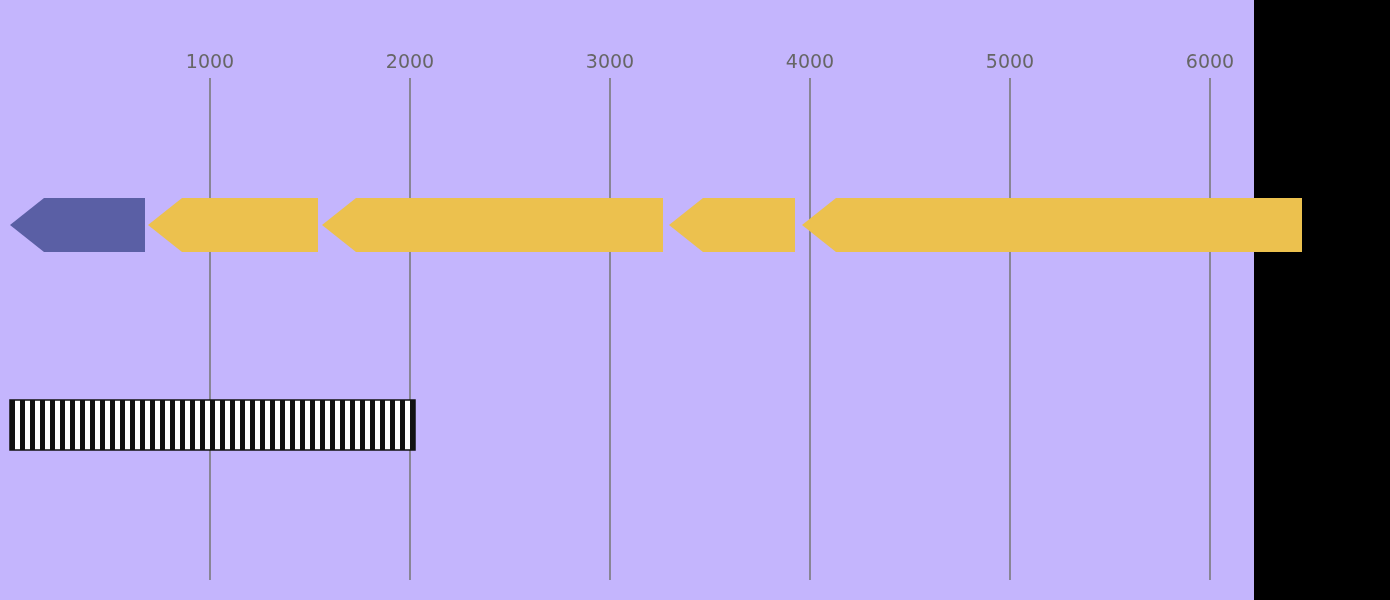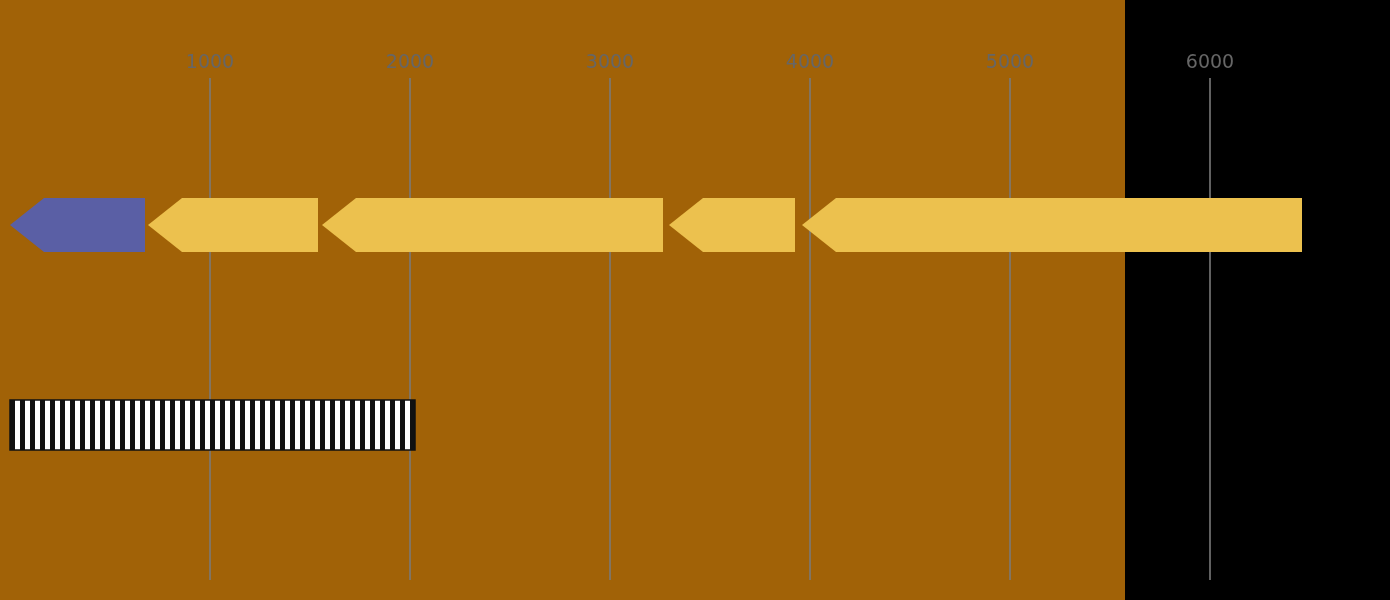--- a/index.html
+++ b/index.html
@@ -6,23 +6,23 @@
     margin: 0;
     padding: 0;
     background: #000000;
     width: 1390px;
     height: 600px;
     overflow: hidden;
     font-family: "DejaVu Sans", "Liberation Sans", sans-serif;
   }
   .figure-wrap {
     position: relative;
-    width: 1125px;
+    width: 1254px;
     height: 600px;
-    background: #a16207;
+    background: #c4b5fd;
   }
   svg { display: block; }
   text.tick-label {
     font-family: "DejaVu Sans", "Liberation Sans", sans-serif;
     font-size: 19px;
   }
 </style>
 </head>
 <body>
 

